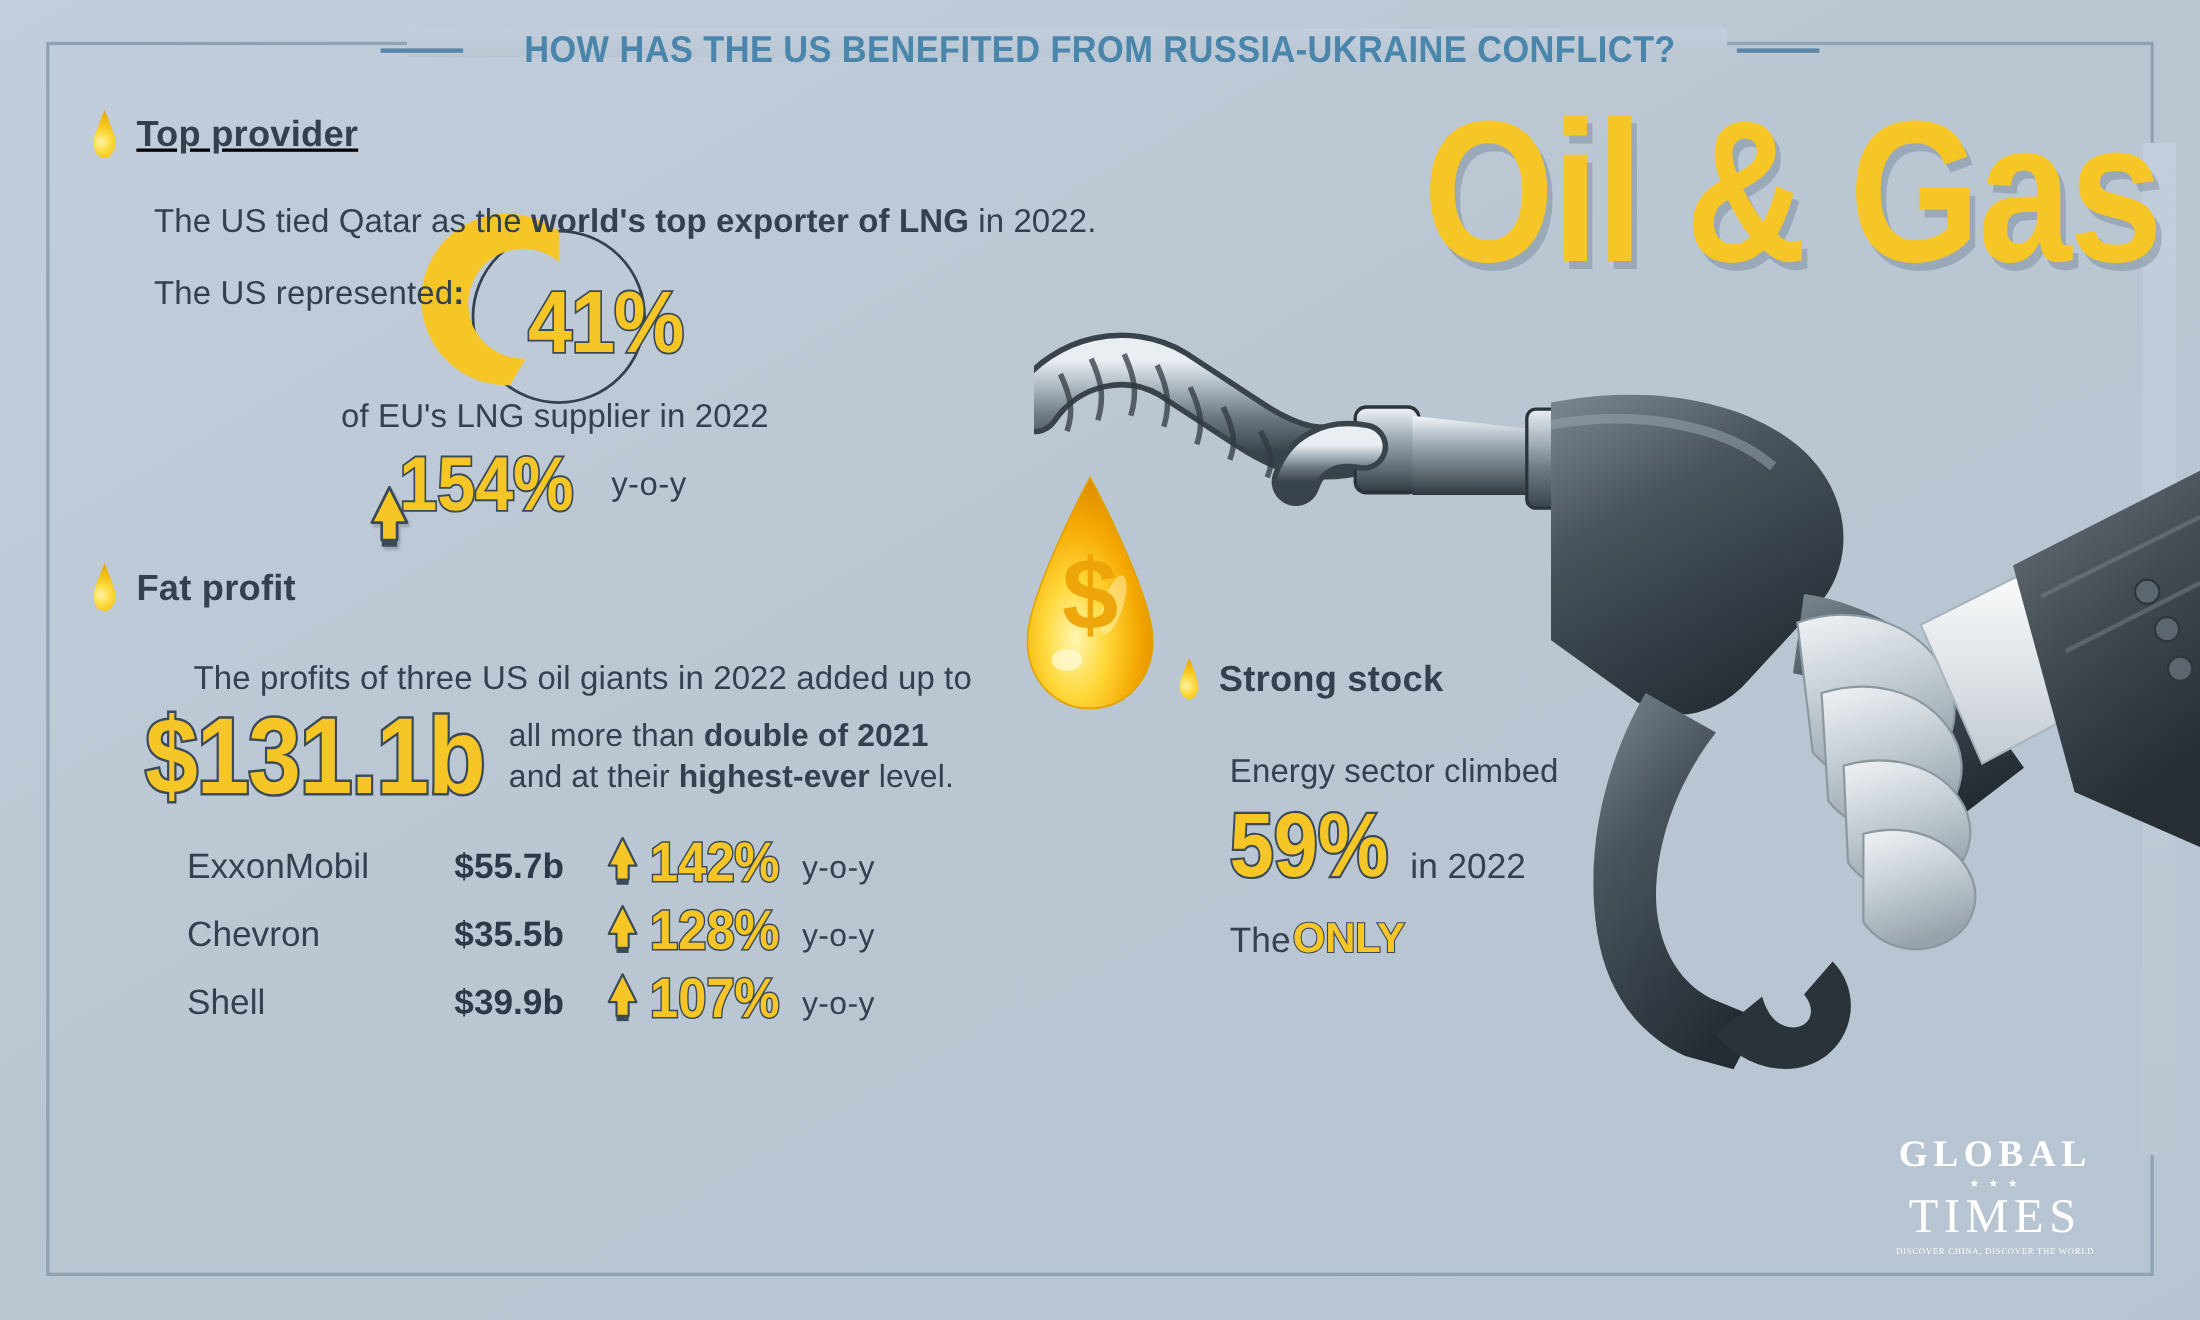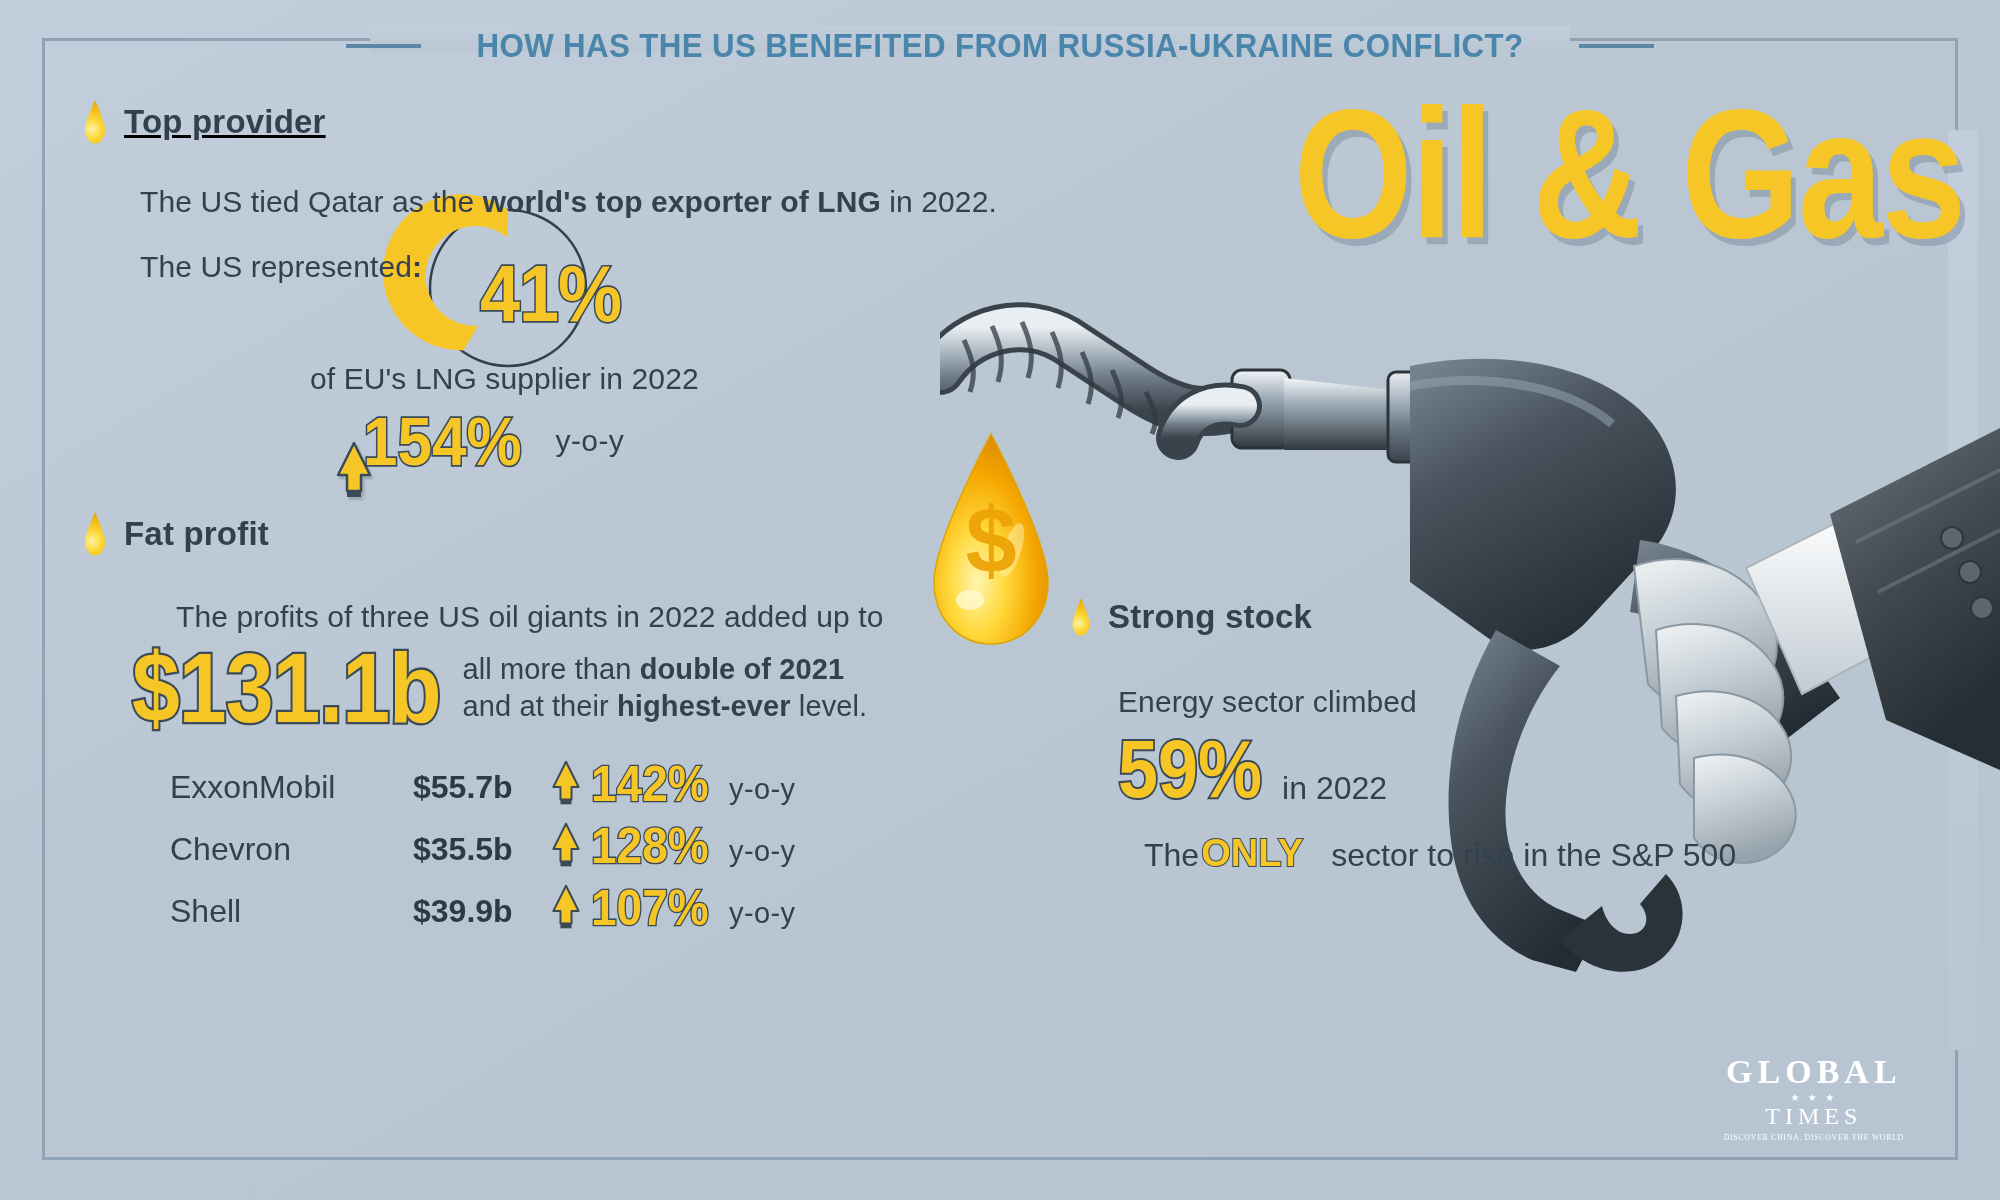--- a/index.html
+++ b/index.html
@@ -247,40 +247,40 @@
     position: absolute; left: 1118px; top: 832px; z-index: 4;
     display: flex; align-items: baseline; white-space: nowrap;
   }
   #ss-line2 .only {
     font-family: "Liberation Sans Narrow","Liberation Sans",sans-serif;
     font-size: 38px; font-weight: 700; color: #f5c625;
     -webkit-text-stroke: 2px #3a4a59;
     paint-order: stroke fill;
     margin: 0 2px;
   }
-  #ss-line2 .reg { font-family:"Liberation Sans Narrow","Liberation Sans",sans-serif; font-size: 32px; color:#33414e;margin-left:26px; }
+  #ss-line2 .reg { font-family:"Liberation Sans Narrow","Liberation Sans",sans-serif; font-size: 32px; color:#33414e; }
 
   
   #dollar-drop {
     position: absolute; left: 930px; top: 432px;
     width: 122px; height: 215px; z-index: 3;
   }
 
   
   #nozzle { position: absolute; right: 0; top: 300px; width: 1060px; height: 740px; z-index: 2; }
 
   
   #gt-logo {
     position: absolute; right: 96px; bottom: 58px;
     text-align: center; z-index: 6; color: #fff;
     font-family: "Liberation Serif", serif;
   }
   #gt-logo .gl-top { font-size: 34px; letter-spacing: 5px; line-height: 1.05; font-weight: bold; }
   #gt-logo .gl-mid { font-size: 10px; letter-spacing: 3px; margin: 2px 0 1px; }
-  #gt-logo .gl-bot { font-size: 24px; letter-spacing: 5px; line-height: 1.05; }
+  #gt-logo .gl-bot { font-size: 44px; letter-spacing: 5px; line-height: 1.05; }
   #gt-logo .gl-tag { font-size: 8px; letter-spacing: .6px; margin-top: 4px; opacity: .95; }
 </style>
 </head>
 <body>
 
 <div id="poster">
 
   <div class="frame"></div>
   <div class="frame-notch-top"></div>
   <div class="frame-notch-right"></div>
@@ -499,21 +499,20 @@
   <div id="ss-line1" class="body-txt">Energy sector climbed</div>
 
   <div id="ss-figure-row">
     <span id="ss-pct">59%</span>
     <span id="ss-pct-suffix">in 2022</span>
   </div>
 
   <div id="ss-line2">
     <span class="reg">The </span>
     <span class="only">ONLY</span>
-    <span class="reg">sector to rise in the S&amp;P 500</span>
   </div>
 
   <div id="gt-logo">
     <div class="gl-top">GLOBAL</div>
     <div class="gl-mid">★ ★ ★</div>
     <div class="gl-bot">TIMES</div>
     <div class="gl-tag">DISCOVER CHINA, DISCOVER THE WORLD</div>
   </div>
 
 </div>

